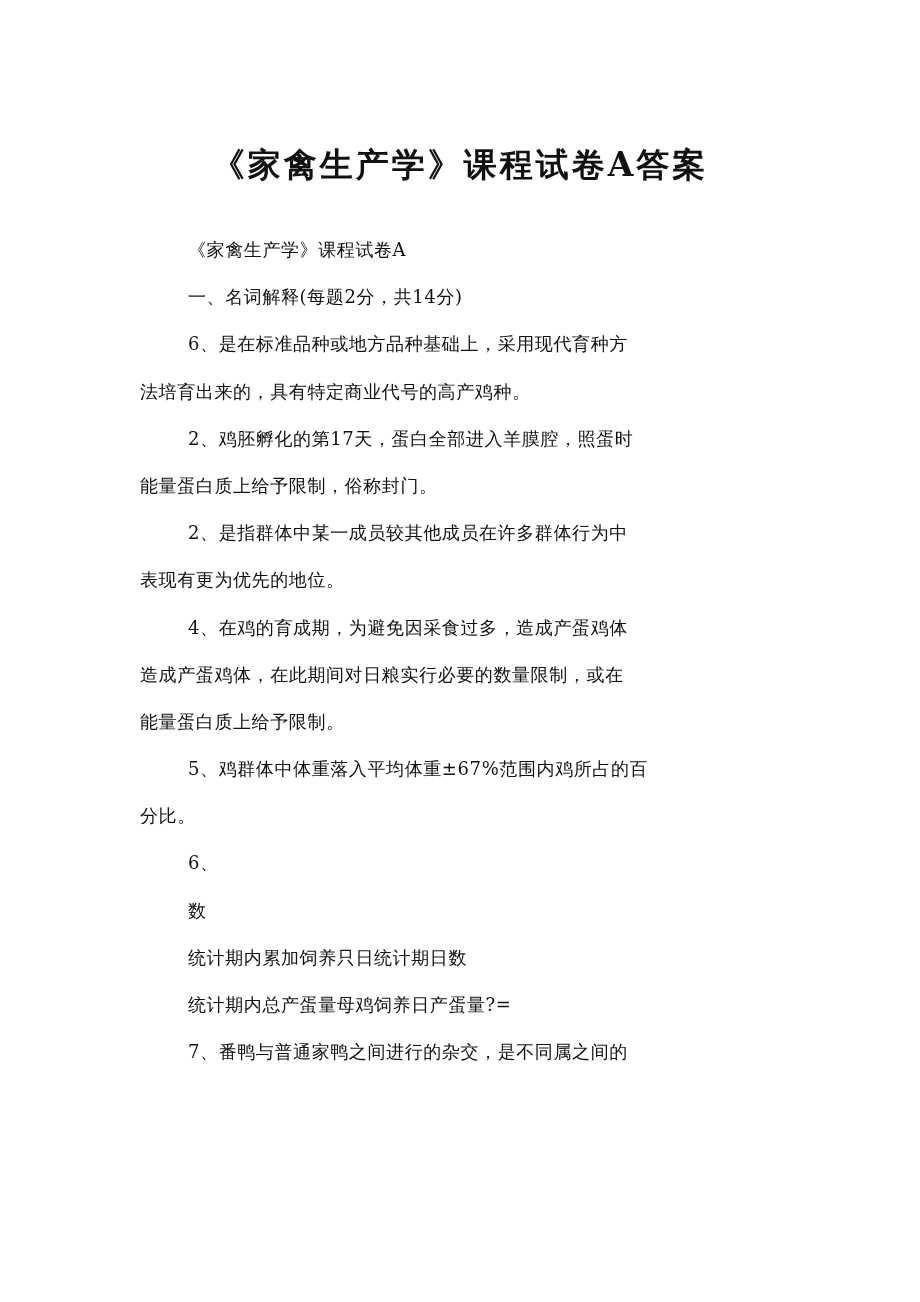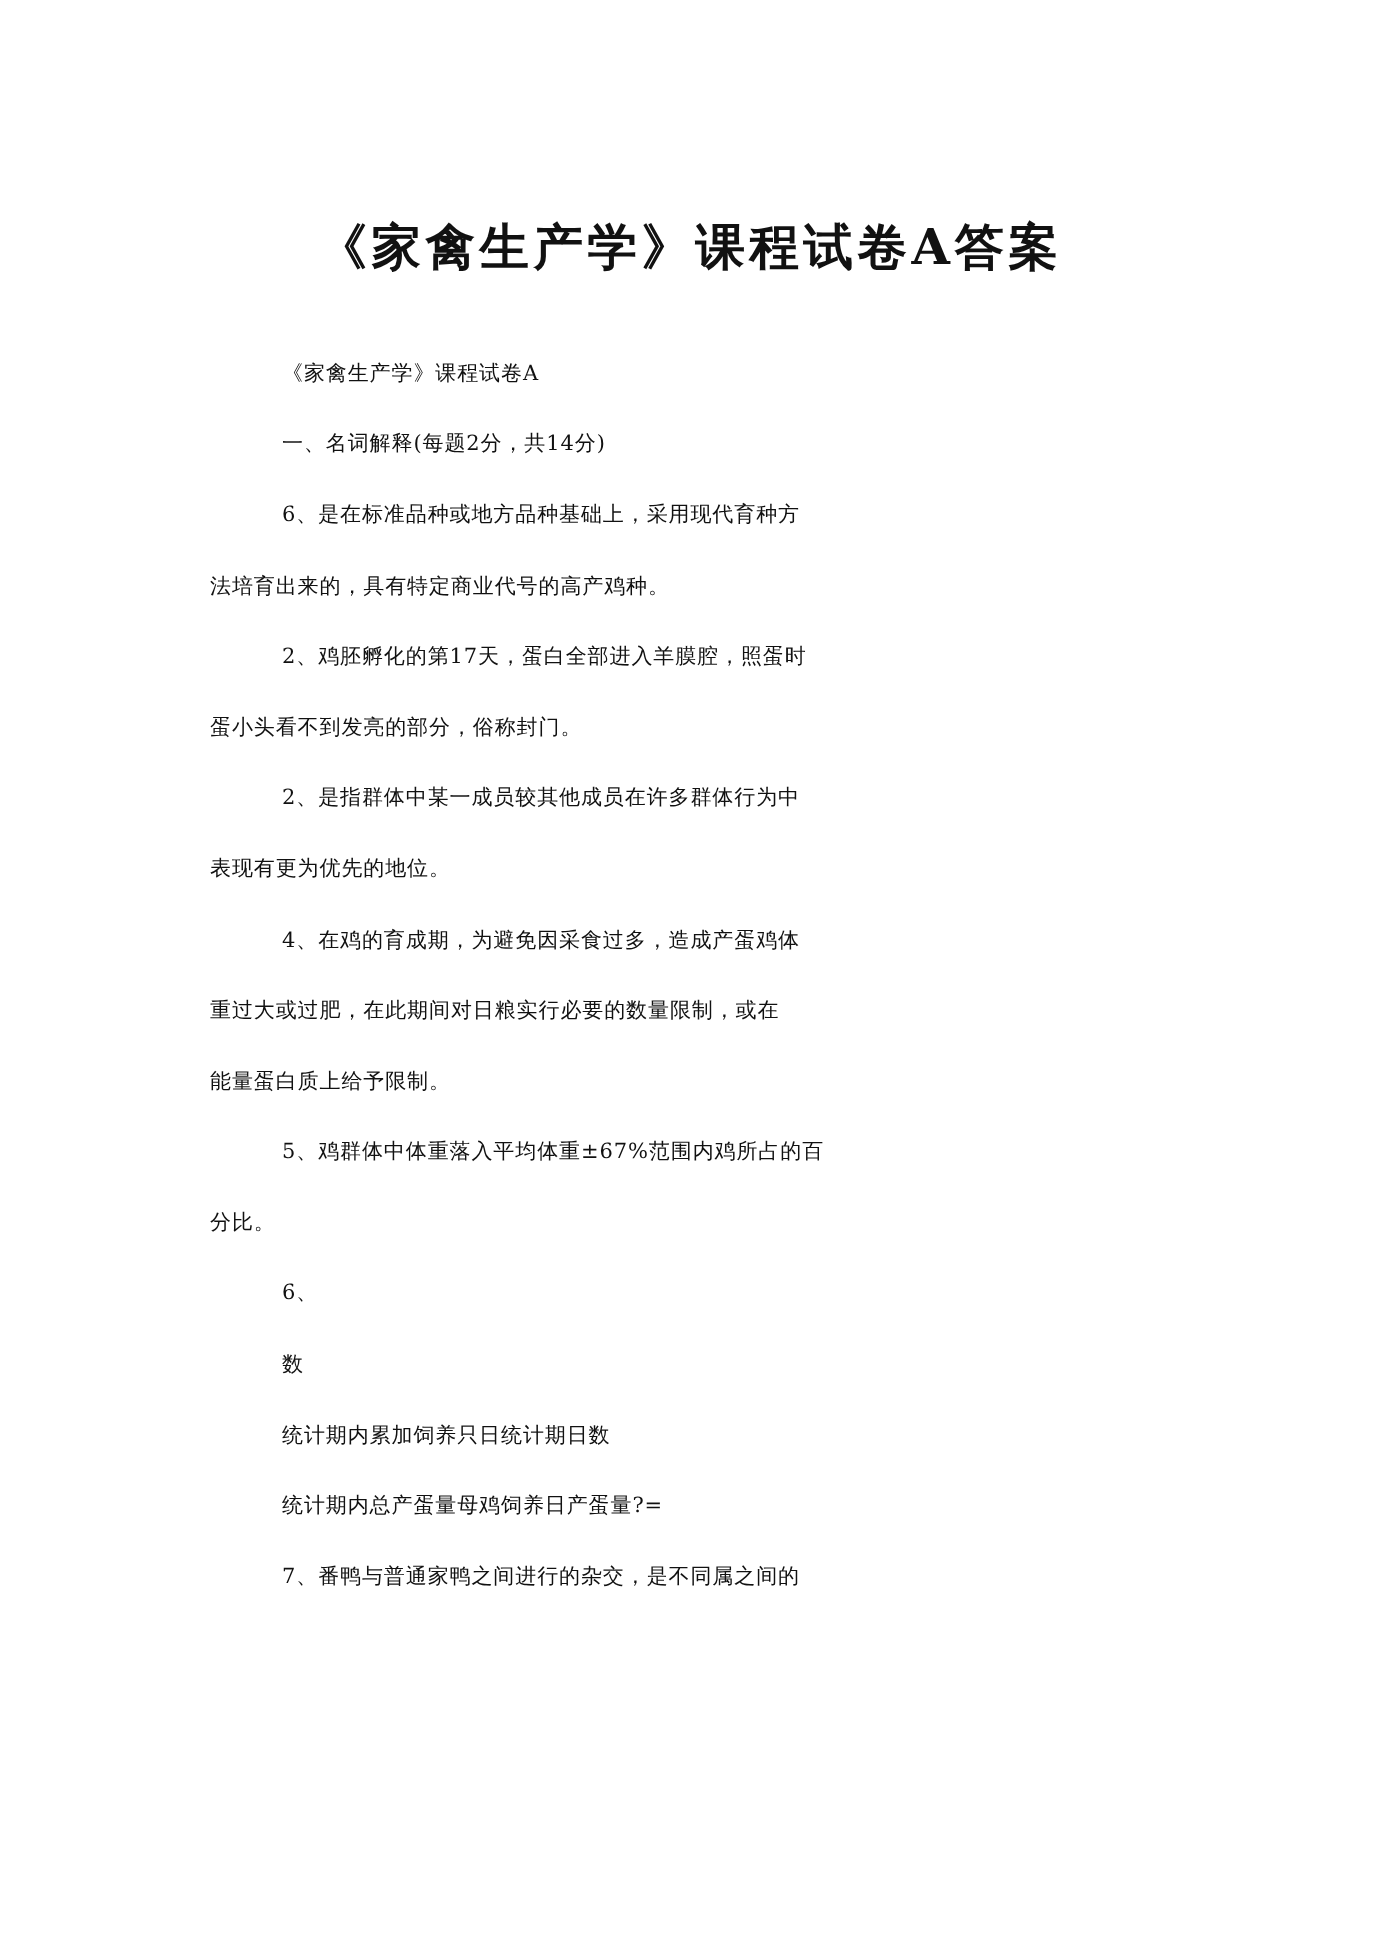--- a/index.html
+++ b/index.html
@@ -2,40 +2,40 @@
 <html><head>
 <meta charset="utf-8">
 <style>
   html, body { margin: 0; padding: 0; background: #ffffff; }
   body { width: 920px; height: 1302px; position: relative; overflow: hidden;
          font-family: "DejaVu Serif", "Liberation Serif", serif; color: #111111; }
   .page { position: absolute; left: 0; top: 0; width: 911px; height: 1302px; background: #ffffff; }
   .title { position: absolute; top: 140px; left: 0; width: 920px; text-align: center;
            font-size: 33px; font-weight: bold; letter-spacing: 3px; line-height: 50px; }
   .body { position: absolute; left: 140px; top: 226px; width: 646px; }
-  .line { height: 47.2px; line-height: 47.2px; font-size: 14px; white-space: nowrap;
+  .line { height: 47.2px; line-height: 47.2px; font-size: 18px; white-space: nowrap;
           letter-spacing: 0.6px; }
   .indent { padding-left: 48px; }
 </style>
 </head>
 <body>
 
 <div class="page">
   <div class="title">《家禽生产学》课程试卷A答案</div>
   <div class="body">
     <div class="line indent">《家禽生产学》课程试卷A</div>
     <div class="line indent">一、名词解释(每题2分，共14分)</div>
     <div class="line indent">6、是在标准品种或地方品种基础上，采用现代育种方</div>
     <div class="line">法培育出来的，具有特定商业代号的高产鸡种。</div>
     <div class="line indent">2、鸡胚孵化的第17天，蛋白全部进入羊膜腔，照蛋时</div>
-    <div class="line">蛋小头看不到发亮的部分，俗称封门。</div>
+    <div class="line">能量蛋白质上给予限制，俗称封门。</div>
     <div class="line indent">2、是指群体中某一成员较其他成员在许多群体行为中</div>
     <div class="line">表现有更为优先的地位。</div>
     <div class="line indent">4、在鸡的育成期，为避免因采食过多，造成产蛋鸡体</div>
-    <div class="line">重过大或过肥，在此期间对日粮实行必要的数量限制，或在</div>
+    <div class="line">造成产蛋鸡体，在此期间对日粮实行必要的数量限制，或在</div>
     <div class="line">能量蛋白质上给予限制。</div>
     <div class="line indent">5、鸡群体中体重落入平均体重±67%范围内鸡所占的百</div>
     <div class="line">分比。</div>
     <div class="line indent">6、</div>
     <div class="line indent">数</div>
     <div class="line indent">统计期内累加饲养只日统计期日数</div>
     <div class="line indent">统计期内总产蛋量母鸡饲养日产蛋量?=</div>
     <div class="line indent">7、番鸭与普通家鸭之间进行的杂交，是不同属之间的</div>
   </div>
 </div>

